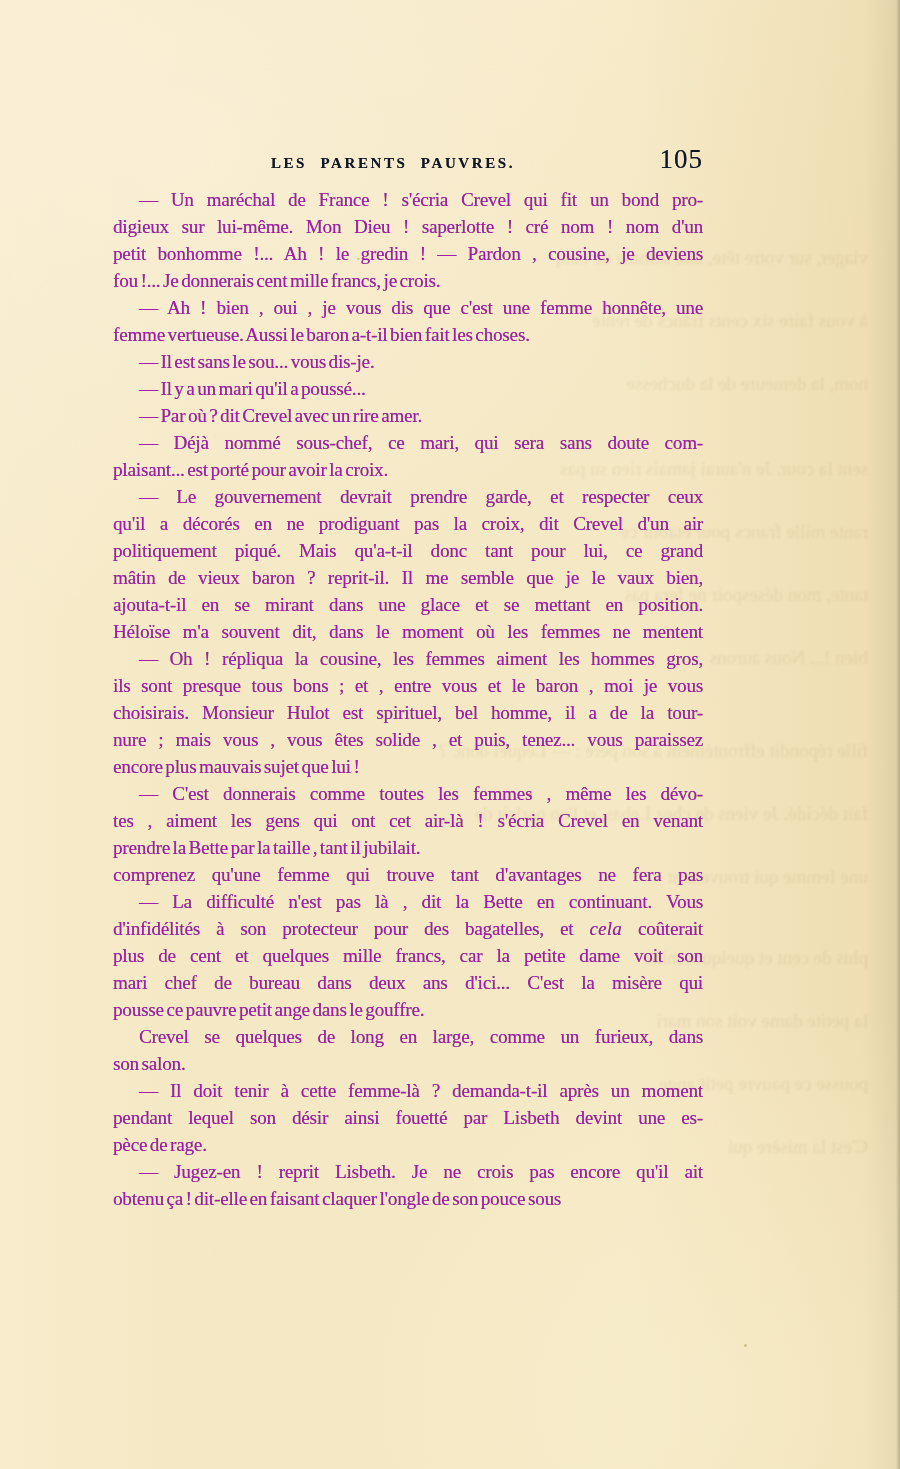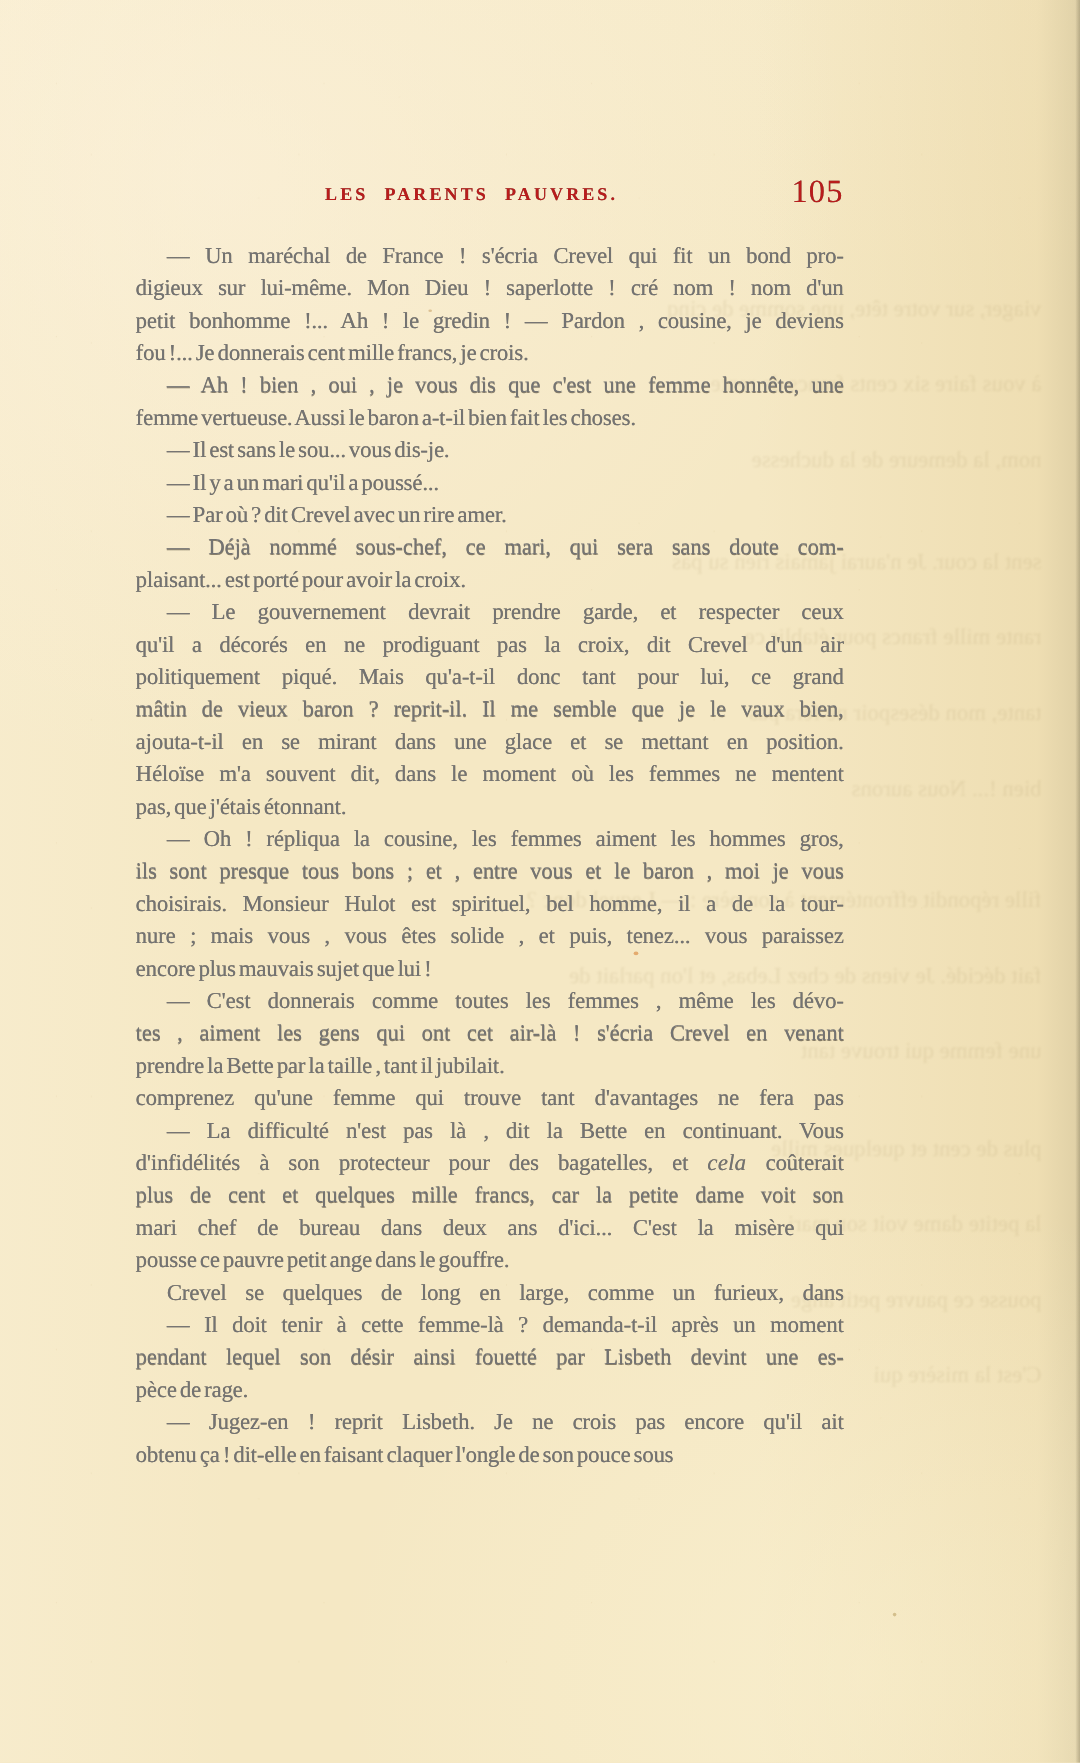--- a/index.html
+++ b/index.html
@@ -43,35 +43,35 @@
     filter:blur(1.1px);
     font-size:19px;line-height:63px;
     white-space:nowrap;overflow:hidden;
     pointer-events:none;
   }
   .ghost-line{height:63px;}
   .ghost-line:nth-child(4){margin-top:22px;}
   .ghost-line:nth-child(8){margin-top:30px;}
   .ghost-line:nth-child(11){margin-top:18px;}
   
-  .page-header{position:absolute;left:113px;top:146px;width:590px;height:36px;color:#b91c1c;}
+  .page-header{position:absolute;left:113px;top:146px;width:590px;height:36px;color:#0f172a;}
   .running-title{
     position:absolute;left:0;right:30px;top:9px;text-align:center;
     font-size:15px;font-weight:bold;letter-spacing:2.6px;word-spacing:7px;
     text-shadow:0 0 .4px rgba(41,33,21,.6);
   }
   .page-number{
     position:absolute;right:0;top:-2px;
     font-size:27px;font-weight:normal;letter-spacing:1px;
     text-shadow:0 0 .4px rgba(41,33,21,.6);
   }
   
   .text-block{
-    position:absolute;left:113px;top:200px;width:590px;
-    font-size:19px;line-height:27px;color:#737373;
+    position:absolute;left:113px;top:186px;width:590px;
+    font-size:19px;line-height:27px;color:#a21caf;
     word-spacing:-2px;letter-spacing:-.15px;
     text-shadow:.2px .2px .35px rgba(43,36,27,.55);
   }
   .para{margin:0;}
   .line{
     text-align:justify;
     text-align-last:justify;
     -moz-text-align-last:justify;
   }
   .line.last{text-align-last:left;-moz-text-align-last:left;}
@@ -133,21 +133,20 @@
       <div class="line indent">— Déjà nommé sous-chef, ce mari, qui sera sans doute com-</div>
       <div class="line last">plaisant... est porté pour avoir la croix.</div>
     </div>
     <div class="para">
       <div class="line indent">— Le gouvernement devrait prendre garde, et respecter ceux</div>
       <div class="line">qu'il a décorés en ne prodiguant pas la croix, dit Crevel d'un air</div>
       <div class="line">politiquement piqué. Mais qu'a-t-il donc tant pour lui, ce grand</div>
       <div class="line">mâtin de vieux baron ? reprit-il. Il me semble que je le vaux bien,</div>
       <div class="line">ajouta-t-il en se mirant dans une glace et se mettant en position.</div>
       <div class="line">Héloïse m'a souvent dit, dans le moment où les femmes ne mentent</div>
-      <div class="line last">pas, que j'étais étonnant.</div>
     </div>
     <div class="para">
       <div class="line indent">— Oh ! répliqua la cousine, les femmes aiment les hommes gros,</div>
       <div class="line">ils sont presque tous bons ; et , entre vous et le baron , moi je vous</div>
       <div class="line">choisirais. Monsieur Hulot est spirituel, bel homme, il a de la tour-</div>
       <div class="line">nure ; mais vous , vous êtes solide , et puis, tenez... vous paraissez</div>
       <div class="line last">encore plus mauvais sujet que lui !</div>
     </div>
     <div class="para">
       <div class="line indent">— C'est donnerais comme toutes les femmes , même les dévo-</div>
@@ -157,20 +156,21 @@
     <div class="para">
       <div class="line">comprenez qu'une femme qui trouve tant d'avantages ne fera pas</div>
       <div class="line indent">— La difficulté n'est pas là , dit la Bette en continuant. Vous</div>
       <div class="line">d'infidélités à son protecteur pour des bagatelles, et <em>cela</em> coûterait</div>
       <div class="line">plus de cent et quelques mille francs, car la petite dame voit son</div>
       <div class="line">mari chef de bureau dans deux ans d'ici... C'est la misère qui</div>
       <div class="line last">pousse ce pauvre petit ange dans le gouffre.</div>
     </div>
     <div class="para">
       <div class="line indent">Crevel se quelques de long en large, comme un furieux, dans</div>
+      <div class="line last">son salon.</div>
     </div>
     <div class="para">
       <div class="line indent">— Il doit tenir à cette femme-là ? demanda-t-il après un moment</div>
       <div class="line">pendant lequel son désir ainsi fouetté par Lisbeth devint une es-</div>
       <div class="line last">pèce de rage.</div>
     </div>
     <div class="para">
       <div class="line indent">— Jugez-en ! reprit Lisbeth. Je ne crois pas encore qu'il ait</div>
       <div class="line last">obtenu ça ! dit-elle en faisant claquer l'ongle de son pouce sous</div>
     </div>

